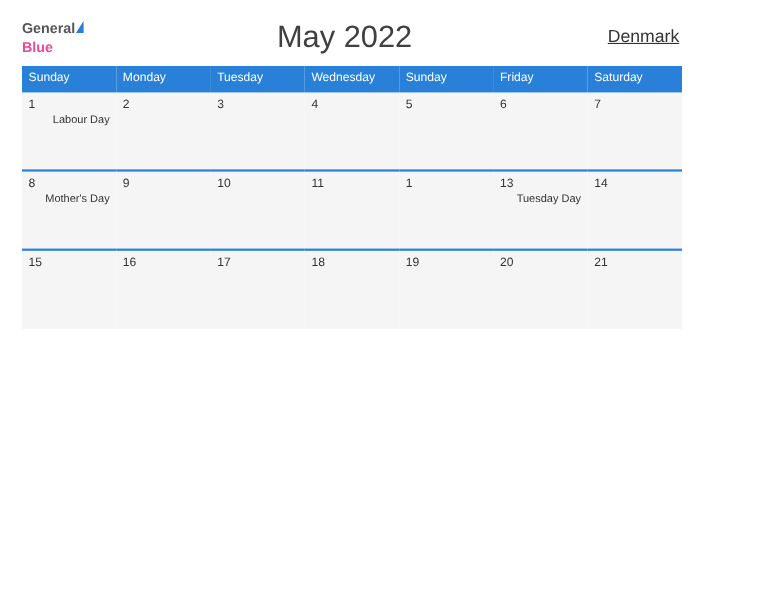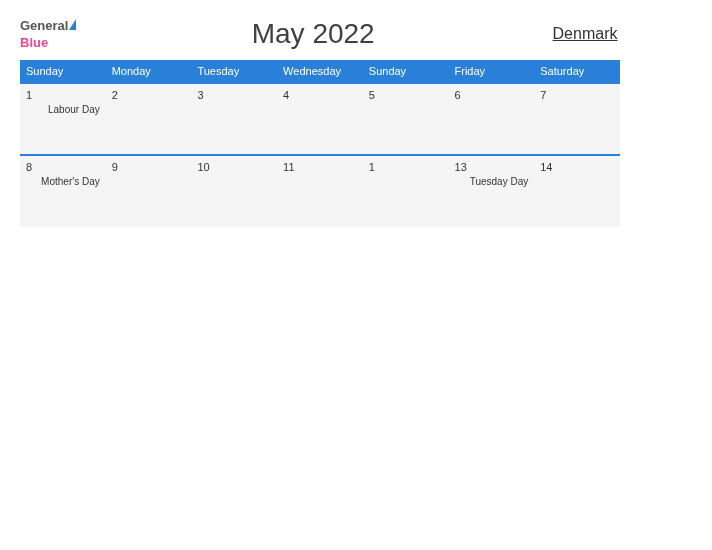--- a/index.html
+++ b/index.html
@@ -186,15 +186,38 @@
             <span class="day-num">1</span>
           </td>
           <td>
             <span class="day-num">13</span>
             <span class="event">Tuesday Day</span>
           </td>
           <td>
             <span class="day-num">14</span>
           </td>
         </tr>
+        <tr>
+          <td>
+            <span class="day-num">15</span>
+          </td>
+          <td>
+            <span class="day-num">16</span>
+          </td>
+          <td>
+            <span class="day-num">17</span>
+          </td>
+          <td>
+            <span class="day-num">18</span>
+          </td>
+          <td>
+            <span class="day-num">19</span>
+          </td>
+          <td>
+            <span class="day-num">20</span>
+          </td>
+          <td>
+            <span class="day-num">21</span>
+          </td>
+        </tr>
       </tbody>
   </table>
 </div>
 
 </body></html>

